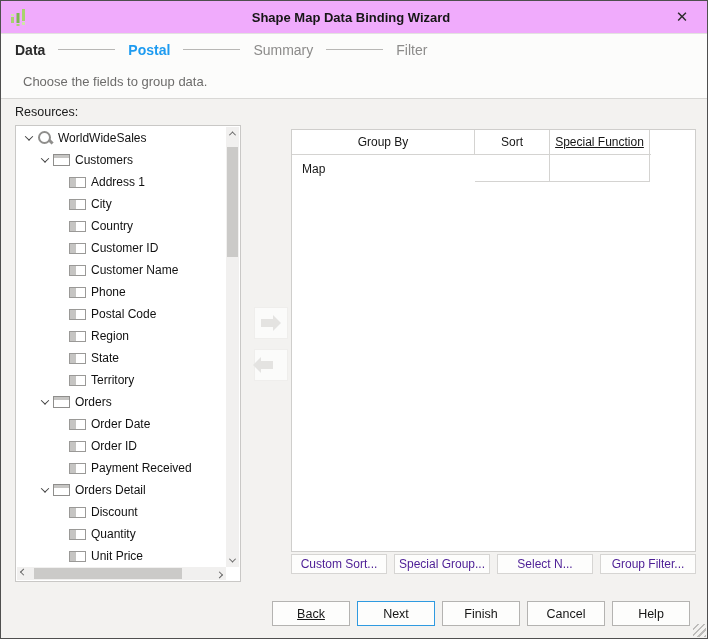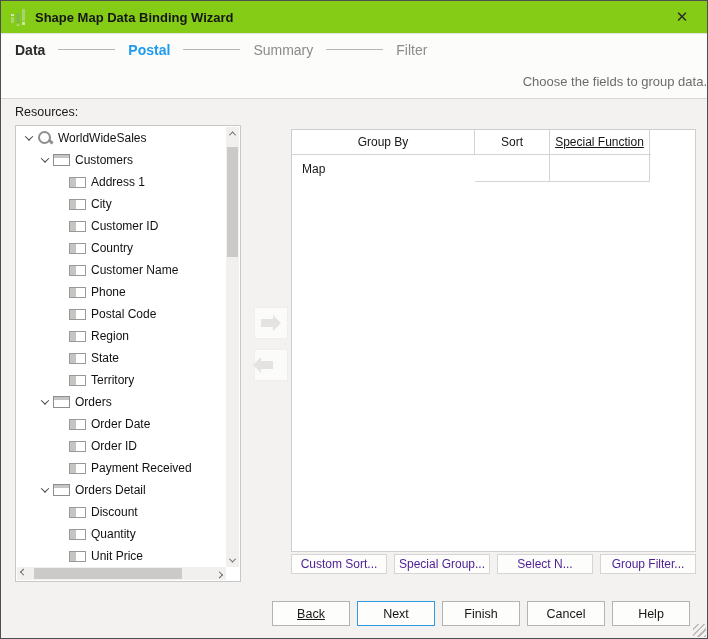--- a/index.html
+++ b/index.html
@@ -7,22 +7,22 @@
   body { font-family:"Liberation Sans","DejaVu Sans",sans-serif; }
 
   .window {
     position:relative; width:708px; height:639px;
     background:#f3f2f0; border:1px solid #4f4f4f; overflow:hidden;
   }
 
   
   .titlebar {
     position:absolute; left:0; top:0; right:0; height:33px;
-    background:#84cc16; border-bottom:1px solid #e3e2e0;
-    display:flex; align-items:center; padding:0 10px 0 7px;
+    background:#f0abfc; border-bottom:1px solid #e3e2e0;
+    display:flex; align-items:center; padding:0 10px 0 7px;text-align:center;
   }
   .app-icon { width:20px; height:20px; margin-right:7px; flex:0 0 auto; }
   .title { font-size:13px; font-weight:bold; color:#161616; flex:1; }
   .close-btn {
     width:30px; height:26px; display:flex; align-items:center; justify-content:center;
     font-size:15px; color:#2b2b2b; cursor:default;
   }
 
   
   .steps {
@@ -32,21 +32,21 @@
   .step { font-size:14px; }
   .step.done   { color:#2b2b2b; font-weight:bold; }
   .step.active { color:#1e9bf0; font-weight:bold; }
   .step.pending{ color:#8c8b8a; }
   .step-line { width:57px; height:1px; background:#b8b7b5; margin:0 13px; }
 
   
   .subtitle-bar {
     position:absolute; left:0; top:64px; right:0; height:34px;
     background:#fcfcfb; border-bottom:1px solid #d9d8d6;
-    display:flex; align-items:center; padding-left:14px;justify-content:flex-end;
+    display:flex; align-items:center; padding-left:22px;
   }
   .subtitle { font-size:13px; color:#6d6c6b; }
 
   
   .body { position:absolute; left:0; top:98px; right:0; bottom:0; background:#f3f2f0; }
 
   .resources-label { position:absolute; left:14px; top:6px; font-size:12.5px; color:#1a1a1a; }
 
   
   .tree-box {
@@ -205,25 +205,25 @@
         <div class="trow lvl2">
           <span class="ic-field"></span>
           <span class="tlabel">Address 1</span>
         </div>
         <div class="trow lvl2">
           <span class="ic-field"></span>
           <span class="tlabel">City</span>
         </div>
         <div class="trow lvl2">
           <span class="ic-field"></span>
+          <span class="tlabel">Country</span>
+        </div>
+        <div class="trow lvl2">
+          <span class="ic-field"></span>
           <span class="tlabel">Customer ID</span>
-        </div>
-        <div class="trow lvl2">
-          <span class="ic-field"></span>
-          <span class="tlabel">Country</span>
         </div>
         <div class="trow lvl2">
           <span class="ic-field"></span>
           <span class="tlabel">Customer Name</span>
         </div>
         <div class="trow lvl2">
           <span class="ic-field"></span>
           <span class="tlabel">Phone</span>
         </div>
         <div class="trow lvl2">

